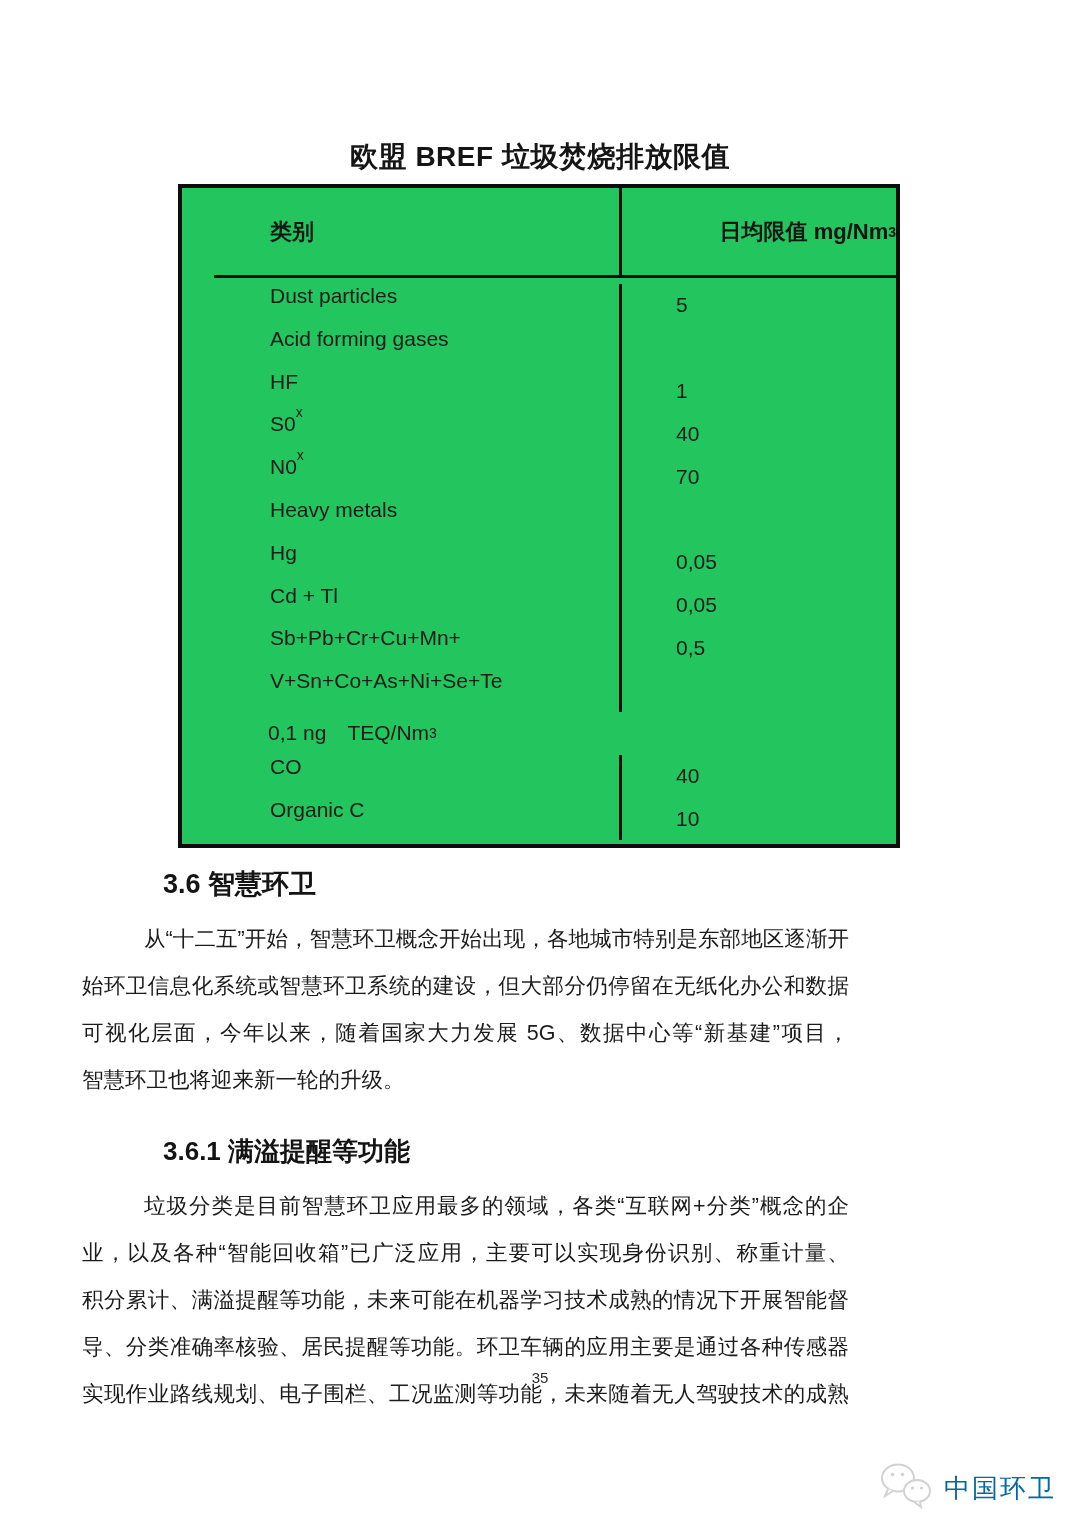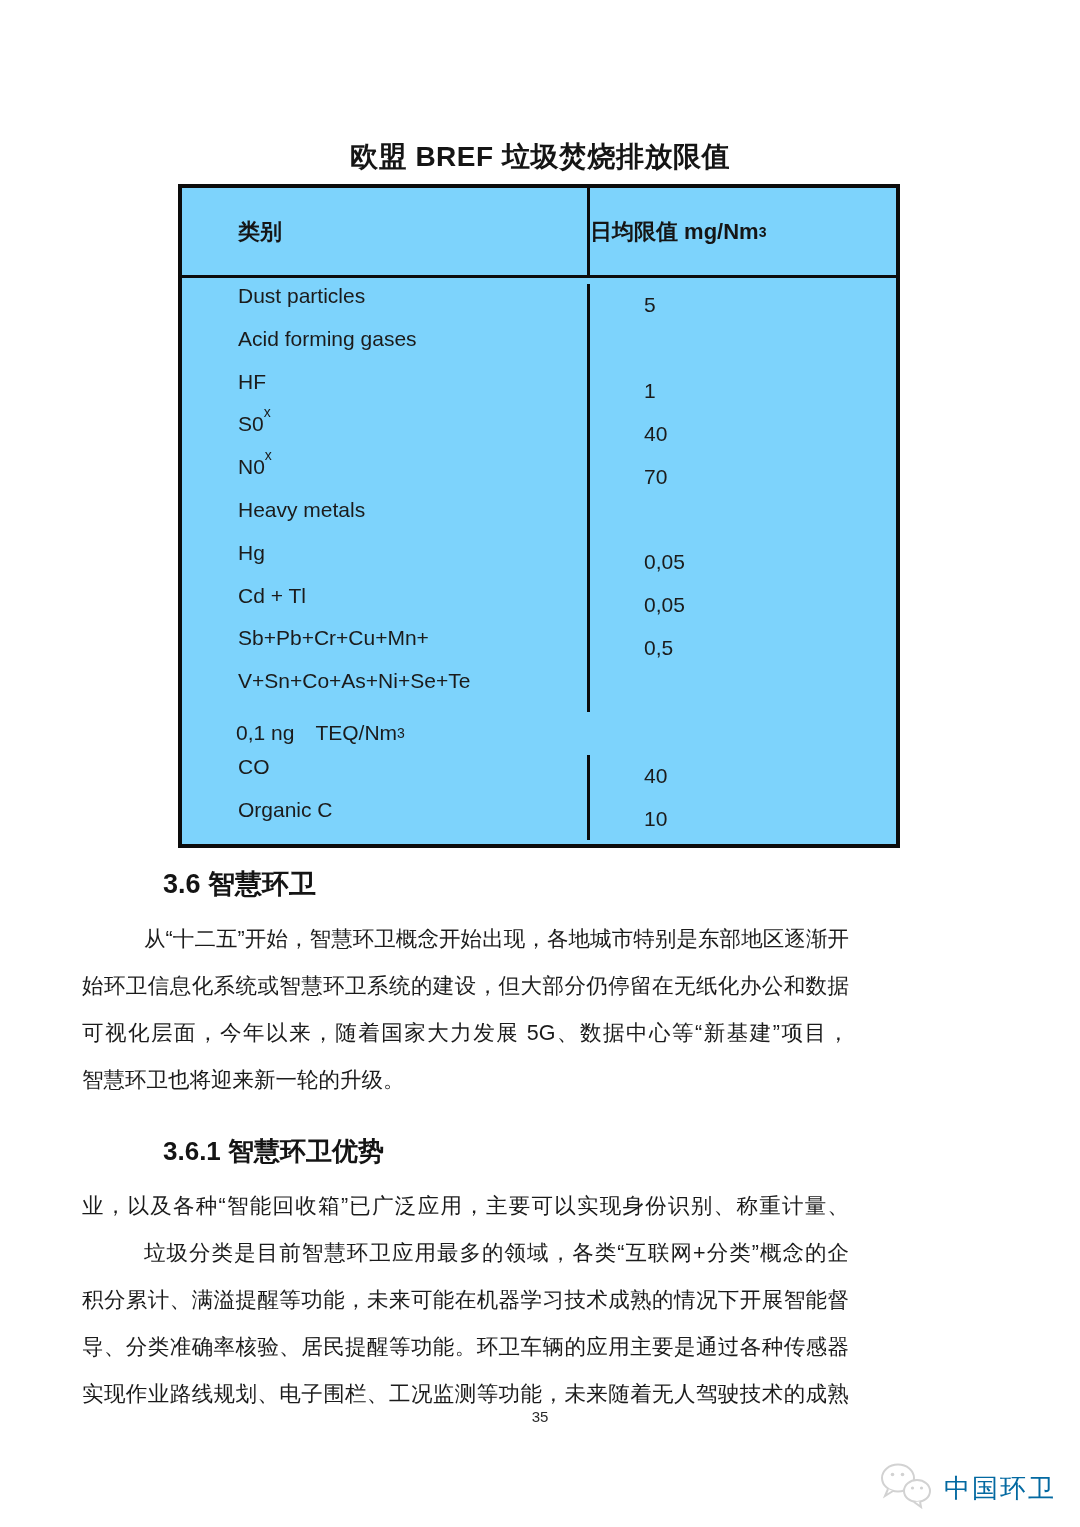--- a/index.html
+++ b/index.html
@@ -18,42 +18,43 @@
     text-align: center;
     font-size: 28px;
     font-weight: bold;
     letter-spacing: 0.5px;
     color: #151515;
   }
   .bref-table {
     margin: 8px 0 0 178px;
     width: 722px;
     border: 4px solid #0c0c0c;
-    background: #7dd3fc;
+    background: #22c55e;
+    padding-left: 32px;
   }
   .t-header {
     display: flex;
     height: 90px;
     border-bottom: 3px solid #0c0c0c;
   }
   .t-header .cat-cell {
     width: 408px;
     border-right: 3px solid #0c0c0c;
     display: flex;
     align-items: center;
     padding-left: 56px;
     font-size: 22px;
     font-weight: bold;
     color: #151515;
   }
   .t-header .limit-cell {
     flex: 1;
     display: flex;
     align-items: center;
-    justify-content: flex-start;
+    justify-content: flex-end;
     font-size: 22px;
     font-weight: bold;
     color: #151515;
   }
   .t-body { padding: 6px 0 4px 0; }
   .t-row { display: flex; height: 42.8px; }
   .t-row .label-cell {
     width: 408px;
     border-right: 3px solid #0c0c0c;
     display: flex;
@@ -88,21 +89,21 @@
     line-height: 47px;
     text-align: justify;
     text-align-last: justify;
     color: #1b1b1b;
     white-space: pre-wrap;
   }
   .para .line.indent { text-indent: 62px; }
   .para .line.para-last { text-align-last: left; }
   .page-number {
     position: absolute;
-    top: 1408px;
+    top: 1369px;
     left: 0;
     width: 100%;
     text-align: center;
     font-size: 15px;
     color: #2a2a2a;
   }
   .watermark {
     position: absolute;
     top: 1462px;
     right: 24px;
@@ -241,25 +242,25 @@
 
   <div class="section-heading">3.6 智慧环卫</div>
 
   <div class="para">
     <div class="line indent">从“十二五”开始，智慧环卫概念开始出现，各地城市特别是东部地区逐渐开</div>
     <div class="line">始环卫信息化系统或智慧环卫系统的建设，但大部分仍停留在无纸化办公和数据</div>
     <div class="line">可视化层面，今年以来，随着国家大力发展 5G、数据中心等“新基建”项目，</div>
     <div class="line para-last">智慧环卫也将迎来新一轮的升级。</div>
   </div>
 
-  <div class="section-heading sub-heading">3.6.1 智慧环卫优势</div>
+  <div class="section-heading sub-heading">3.6.1 满溢提醒等功能</div>
 
   <div class="para">
+    <div class="line indent">垃圾分类是目前智慧环卫应用最多的领域，各类“互联网+分类”概念的企</div>
     <div class="line">业，以及各种“智能回收箱”已广泛应用，主要可以实现身份识别、称重计量、</div>
-    <div class="line indent">垃圾分类是目前智慧环卫应用最多的领域，各类“互联网+分类”概念的企</div>
     <div class="line">积分累计、满溢提醒等功能，未来可能在机器学习技术成熟的情况下开展智能督</div>
     <div class="line">导、分类准确率核验、居民提醒等功能。环卫车辆的应用主要是通过各种传感器</div>
     <div class="line">实现作业路线规划、电子围栏、工况监测等功能，未来随着无人驾驶技术的成熟</div>
   </div>
 
   <div class="page-number">35</div>
 
   <div class="watermark">
     <span>
       <svg width="58" height="48" viewBox="0 0 58 48" fill="none" xmlns="http://www.w3.org/2000/svg">

